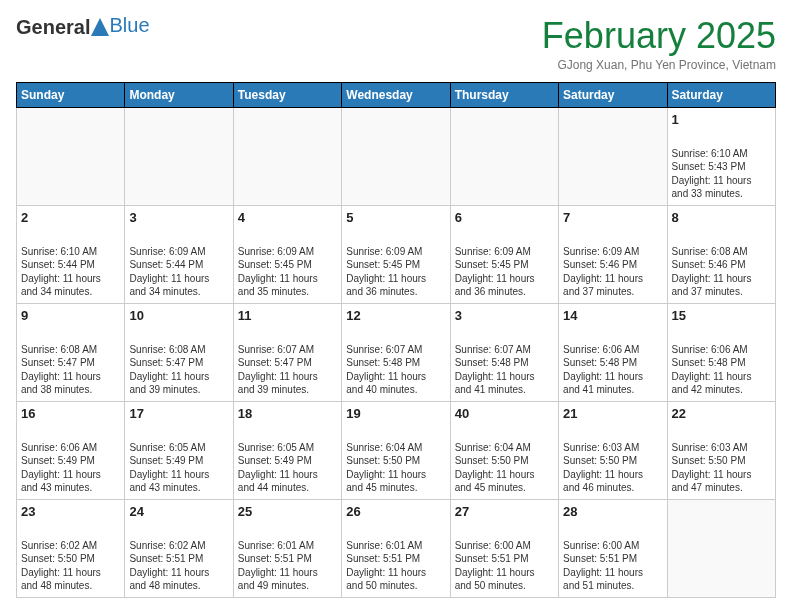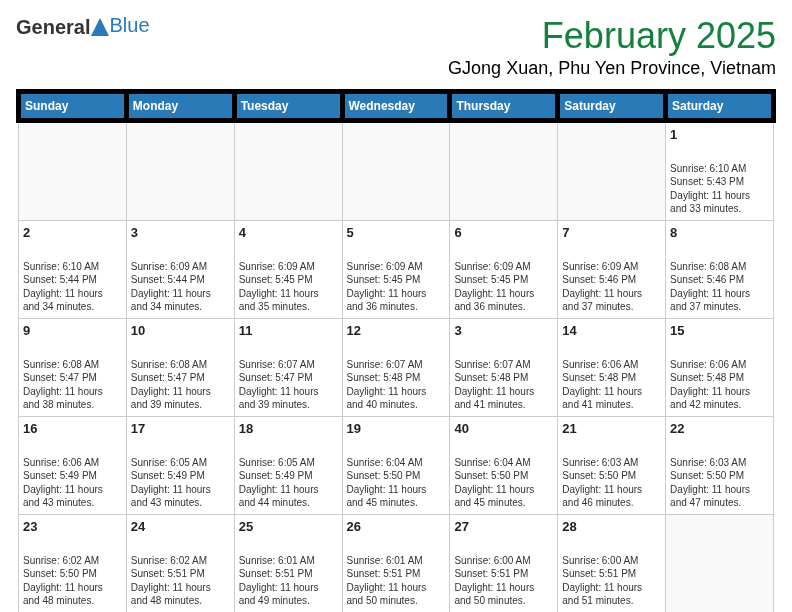--- a/index.html
+++ b/index.html
@@ -28,36 +28,36 @@
     .title-block {
       text-align: right;
     }
     .month-title {
       font-size: 36px;
       font-weight: normal;
       color: #15803d;
       line-height: 1.1;
     }
     .location-title {
-      font-size: 18px;
-      color: #000000;
+      font-size: 12px;
+      color: #737373;
       margin-top: 2px;
     }
     .calendar {
       width: 100%;
       border-collapse: collapse;
     }
     .calendar th {
       background: #2a7ab8;
       color: #fff;
       font-size: 12px;
       font-weight: bold;
       padding: 5px 4px;
       text-align: left;
-      border: 5px solid #000000;
+      border: 1px solid #000000;
     }
     .calendar td {
       border: 1px solid #ccc;
       vertical-align: top;
       padding: 4px 4px 4px 4px;
       width: 108px;
       min-height: 80px;
       height: 80px;
       background: #fff;
       font-size: 10.5px;

